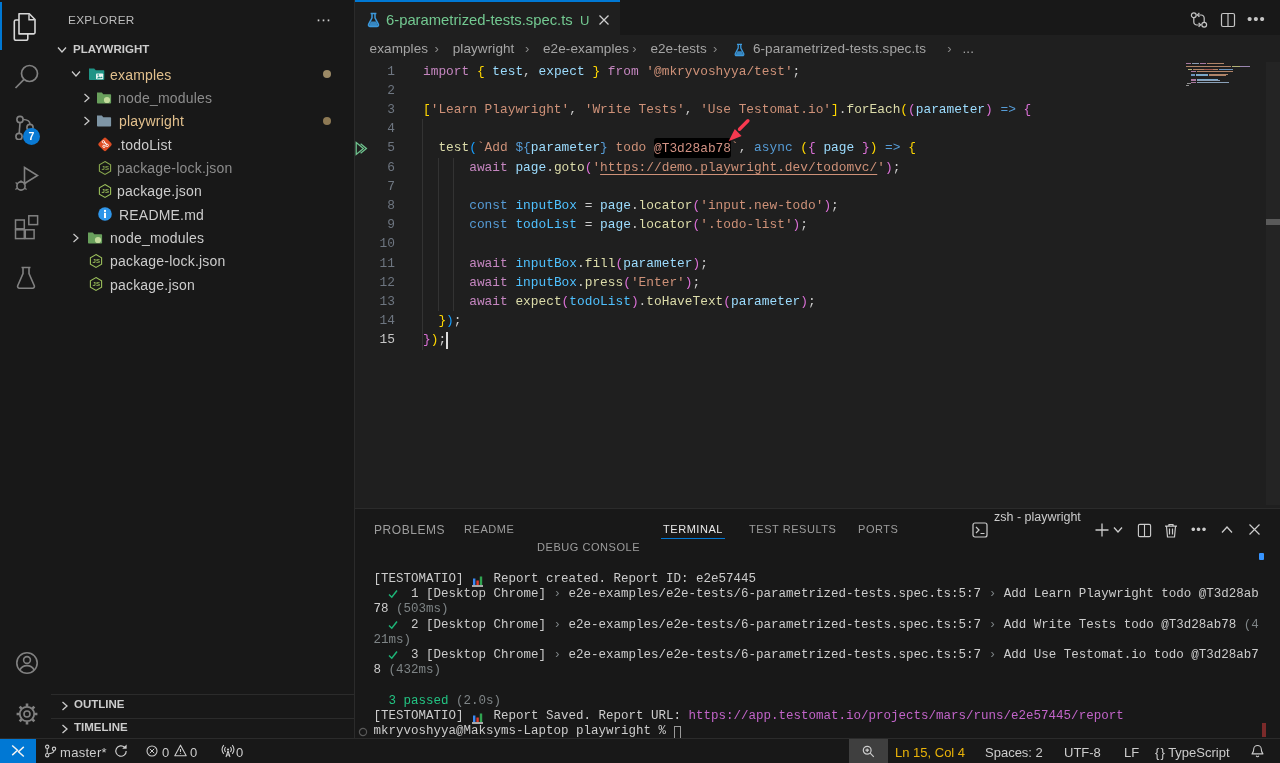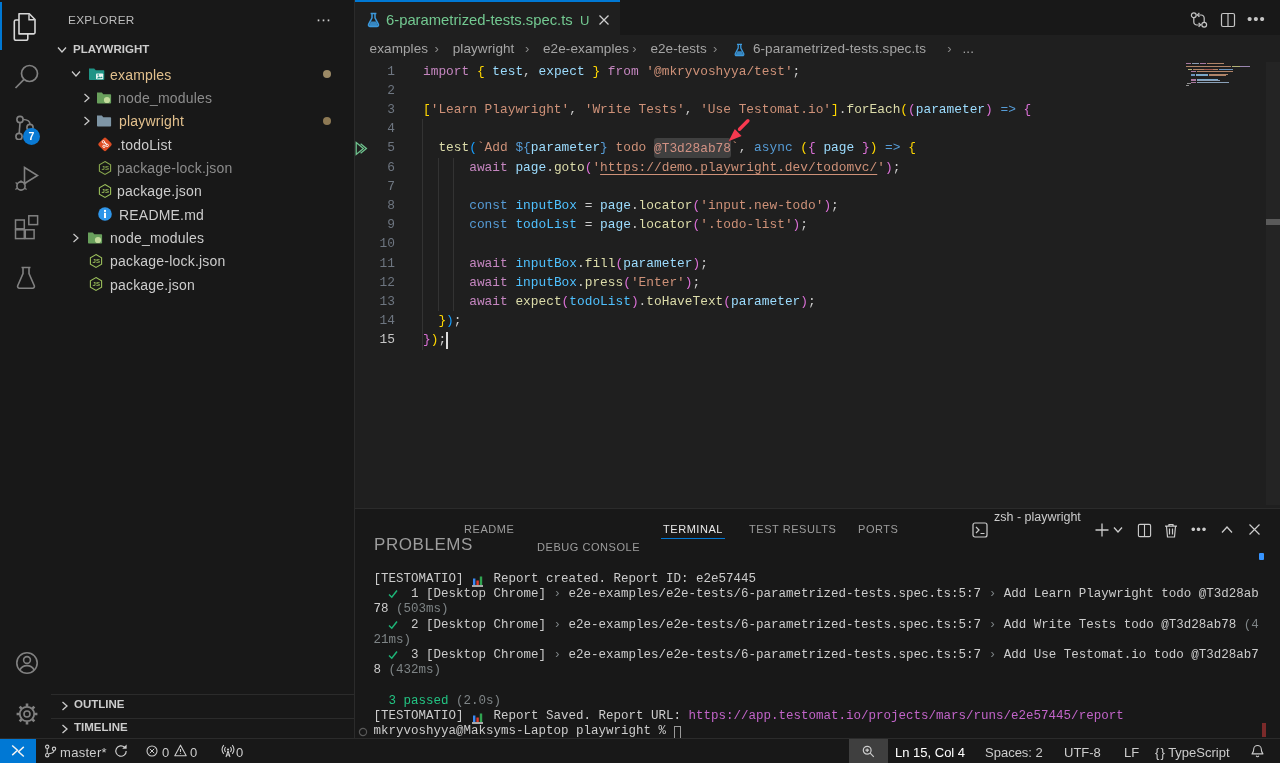--- a/index.html
+++ b/index.html
@@ -94,21 +94,21 @@
 
       <span class="bl">const</span> <span class="cy">inputBox</span> = <span class="lb">page</span>.<span class="ye">locator</span><span class="g2">(</span><span class="or">'input.new-todo'</span><span class="g2">)</span>;
       <span class="bl">const</span> <span class="cy">todoList</span> = <span class="lb">page</span>.<span class="ye">locator</span><span class="g2">(</span><span class="or">'.todo-list'</span><span class="g2">)</span>;
 
       <span class="pu">await</span> <span class="cy">inputBox</span>.<span class="ye">fill</span><span class="g2">(</span><span class="lb">parameter</span><span class="g2">)</span>;
       <span class="pu">await</span> <span class="cy">inputBox</span>.<span class="ye">press</span><span class="g2">(</span><span class="or">'Enter'</span><span class="g2">)</span>;
       <span class="pu">await</span> <span class="ye">expect</span><span class="g2">(</span><span class="cy">todoList</span><span class="g2">)</span>.<span class="ye">toHaveText</span><span class="g2">(</span><span class="lb">parameter</span><span class="g2">)</span>;
   <span class="g1">}</span><span class="g3">)</span>;
 <span class="g2">}</span><span class="g1">)</span>;</pre>
 <style>
-#hl{background:#404040;border-radius:3px;padding:2.5px 0;color:#d19183}
+#hl{background:#000000;border-radius:3px;padding:2.5px 0;color:#d19183}
 #url{text-decoration:underline;text-underline-offset:3px}
 </style>
 
 <div class="a" style="left:446px;top:331.5px;width:1.6px;height:17px;background:#dcdcdc"></div>
 
 <svg class="a" style="left:720px;top:113px" width="36" height="36" viewBox="0 0 36 36">
  <path d="M27.9 7.8 L19.5 16.3" stroke="#f8394f" stroke-width="3.4" stroke-linecap="round"></path>
  <path d="M14.8 16.1 L8.6 28.2 L21.6 23 Z" fill="#f8394f"></path>
 </svg>
 
@@ -139,21 +139,21 @@
 <div class="a" style="left:1191px;top:81.7px;width:5px;height:1.1px;background:#a87aa0"></div>
 <div class="a" style="left:1197px;top:81.7px;width:32px;height:1.1px;background:#8aa0b8"></div>
 <div class="a" style="left:1187px;top:83.3px;width:4px;height:1.1px;background:#909090"></div>
 <div class="a" style="left:1186px;top:84.9px;width:3px;height:1.1px;background:#909090"></div>
 
 <div class="a" style="left:1266px;top:62px;width:14px;height:443px;background:#242424"></div>
 <div class="a" style="left:1266px;top:219px;width:14px;height:5.5px;background:#5a5a5a"></div>
 
 <div class="a" style="left:355px;top:508px;width:925px;height:230px;background:#181818;border-top:1px solid #2b2b2b"></div>
 
-<div class="a" style="left:374px;top:535px;font-size:17px;letter-spacing:.55px;color:#9d9d9d">PROBLEMS</div>
+<div class="a" style="left:374px;top:523px;font-size:12px;letter-spacing:.55px;color:#9d9d9d">PROBLEMS</div>
 <div class="a" style="left:464px;top:523px;font-size:11px;letter-spacing:.55px;color:#9d9d9d">README</div>
 <div class="a" style="left:537px;top:541px;font-size:11px;letter-spacing:.55px;color:#9d9d9d">DEBUG CONSOLE</div>
 <div class="a" style="left:663px;top:523px;font-size:11px;letter-spacing:.55px;color:#e7e7e7">TERMINAL</div>
 <div class="a" style="left:661px;top:537.5px;width:64px;height:1.8px;background:#0078d4"></div>
 <div class="a" style="left:749px;top:523px;font-size:11px;letter-spacing:.55px;color:#9d9d9d">TEST RESULTS</div>
 <div class="a" style="left:858px;top:523px;font-size:11px;letter-spacing:.55px;color:#9d9d9d">PORTS</div>
 
 <svg class="a" style="left:972px;top:522px" width="16" height="16" viewBox="0 0 16 16" fill="none" stroke="#cccccc" stroke-width="1.2">
  <rect x="1" y="1" width="14" height="14" rx="2"></rect>
     <path d="M4 5 l3 3 -3 3 M8.5 11.5 h4"></path>
@@ -258,21 +258,21 @@
  <circle cx="7" cy="5.5" r="1.1" fill="#cccccc" stroke="none"></circle>
  <path d="M4.6 8 a4 4 0 0 1 0-5 M9.4 3 a4 4 0 0 1 0 5 M2.8 9.8 a6.8 6.8 0 0 1 0-8.6 M11.2 1.2 a6.8 6.8 0 0 1 0 8.6 M7 7 L5 13 M7 7 L9 13 M5.7 11 h2.6"></path>
 </svg>
 <div class="a" style="left:236px;top:744.5px;font-size:13px;color:#cccccc">0</div>
 
 <div class="a" style="left:849px;top:739px;width:39px;height:24px;background:#3f3f3f"></div>
 <svg class="a" style="left:862px;top:745px" width="13" height="13" viewBox="0 0 13 13" fill="none" stroke="#cccccc" stroke-width="1.2">
     <circle cx="5.2" cy="5.2" r="3.9"></circle>
     <path d="M8.2 8.2 L11.8 11.8 M3.4 5.2 h3.6 M5.2 3.4 v3.6"></path>
   </svg>
-<div class="a" style="left:895px;top:744.5px;font-size:13px;color:#ffffff">Ln 15, Col 4</div>
+<div class="a" style="left:895px;top:744.5px;font-size:13px;color:#eab308">Ln 15, Col 4</div>
 <div class="a" style="left:985px;top:744.5px;font-size:13px;color:#cccccc">Spaces: 2</div>
 <div class="a" style="left:1064px;top:744.5px;font-size:13px;color:#cccccc">UTF-8</div>
 <div class="a" style="left:1124px;top:744.5px;font-size:13px;color:#cccccc">LF</div>
 <div class="a" style="left:1155px;top:744.5px;font-size:13px;color:#cccccc">{ } TypeScript</div>
 <svg class="a" style="left:1251px;top:744px" width="13" height="14" viewBox="0 0 13 14" fill="none" stroke="#cccccc" stroke-width="1.1">
  <path d="M6.5 1.5 a3.8 3.8 0 0 1 3.8 3.8 c0 3 1.2 4 1.7 4.6 H1 c.5-.6 1.7-1.6 1.7-4.6 A3.8 3.8 0 0 1 6.5 1.5 Z" stroke-linejoin="round"></path>
     <path d="M5.2 11.8 a1.4 1.4 0 0 0 2.6 0"></path>
 </svg>
 
 <div class="a" style="left:0;top:0;width:50px;height:738px;background:#181818"></div>

